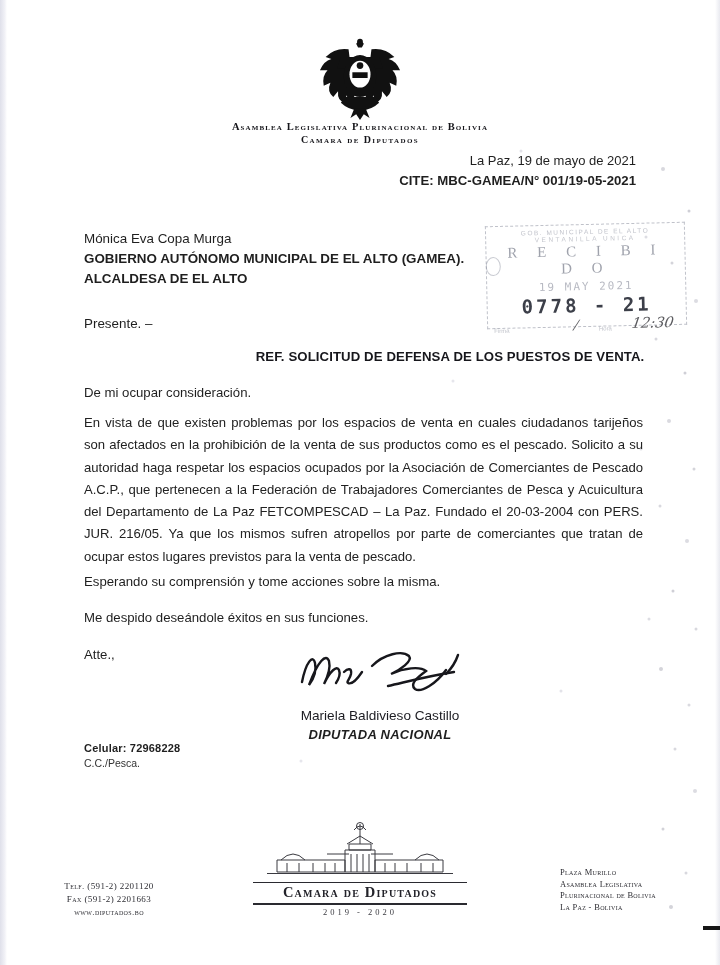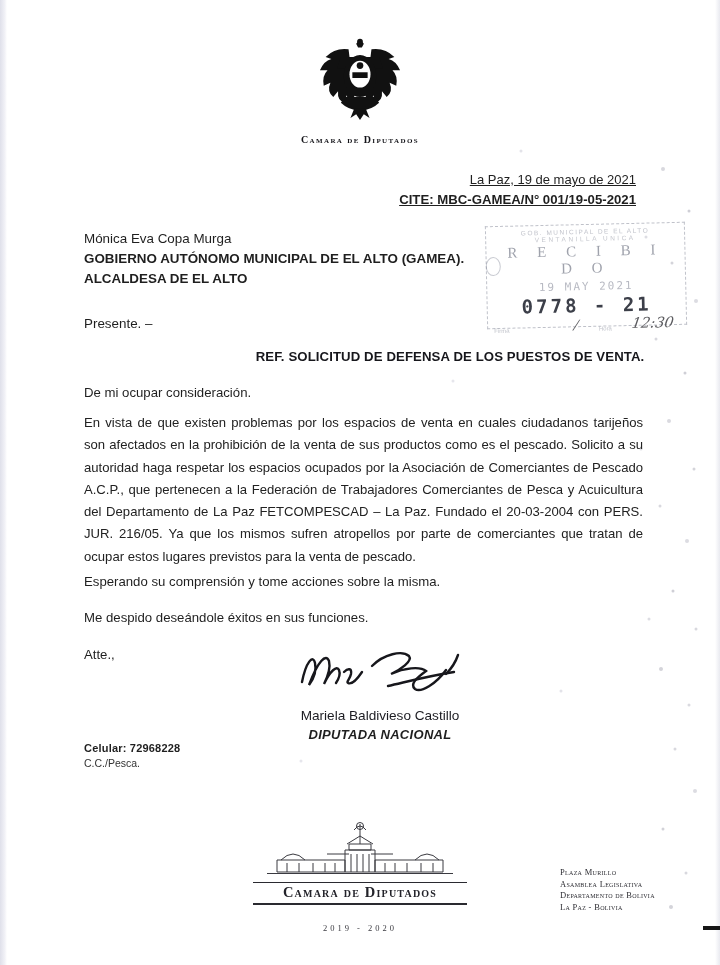--- a/index.html
+++ b/index.html
@@ -25,21 +25,21 @@
     300px 760px 0 .5px #e6e6ec, 560px 690px 0 .5px #e3e3e9;}
   
   .coat{position:absolute;left:312px;top:36px;}
   .org1{position:absolute;left:0;width:720px;top:121px;text-align:center;
     font-family:"Liberation Serif",serif;font-variant:small-caps;font-size:10.5px;
     letter-spacing:1.1px;color:#15151a;font-weight:bold;}
   .org2{position:absolute;left:0;width:720px;top:134px;text-align:center;
     font-family:"Liberation Serif",serif;font-variant:small-caps;font-size:10px;
     letter-spacing:1.4px;color:#15151a;font-weight:bold;}
   
-  .dateline{position:absolute;right:84px;top:172px;text-align:right;text-decoration:underline;}
+  .dateline{position:absolute;right:84px;top:153px;text-align:right;}
   .place-date{font-size:13px;}
   .cite{font-weight:bold;font-size:13.2px;margin-top:5px;}
   
   .recipient{position:absolute;left:84px;top:229px;font-size:13.4px;line-height:20px;}
   .b{font-weight:bold;}
   .presente{position:absolute;left:84px;top:316px;font-size:13.4px;}
   
   .stamp{position:absolute;left:486px;top:224px;width:200px;height:103px;
     transform:rotate(-1.3deg);border:1px dashed rgba(115,120,138,.45);
     color:rgba(92,97,115,.55);box-sizing:border-box;padding:3px 6px;}
@@ -78,21 +78,21 @@
   .ccarch{position:absolute;left:84px;top:757px;font-size:10.5px;color:#333;}
   
   .f-left{position:absolute;left:36px;top:880px;width:146px;text-align:center;
     font-family:"Liberation Serif",serif;font-variant:small-caps;font-size:9px;
     line-height:13px;color:#2d2d33;letter-spacing:.4px;}
   .f-center{position:absolute;left:253px;top:820px;width:214px;text-align:center;}
   .f-title{font-family:"Liberation Serif",serif;font-variant:small-caps;font-weight:bold;
     font-size:14.5px;letter-spacing:1.2px;color:#23232a;border-top:1.5px solid #2a2a30;
     border-bottom:2.5px solid #2a2a30;padding:1px 0 2px;}
   .f-years{font-family:"Liberation Serif",serif;font-size:8.5px;letter-spacing:3px;
-    color:#3a3a40;margin-top:18px;}
+    color:#3a3a40;margin-top:2px;}
   .f-right{position:absolute;left:560px;top:867px;width:132px;text-align:left;
     font-family:"Liberation Serif",serif;font-variant:small-caps;font-size:8.5px;
     line-height:11.5px;color:#2d2d33;letter-spacing:.3px;}
 </style>
 </head>
 <body>
 
 <div class="page">
 
   <div class="edge-left"></div>
@@ -113,20 +113,21 @@
     </g>
     <g fill="#fff">
       <ellipse cx="50" cy="40" rx="11" ry="14"></ellipse>
     </g>
     <g fill="#111">
       <path d="M42,38 L58,38 L58,44 L42,44 Z"></path>
       <circle cx="50" cy="31" r="3.5"></circle>
     </g>
   </svg>
 
+  <div class="org1">Asamblea Legislativa Plurinacional de Bolivia</div>
   <div class="org2">Camara de Diputados</div>
 
   <div class="dateline">
     <div class="place-date">La Paz, 19 de mayo de 2021</div>
     <div class="cite">CITE: MBC-GAMEA/N° 001/19-05-2021</div>
   </div>
 
   <div class="recipient">
     <div>Mónica Eva Copa Murga</div>
     <div class="b">GOBIERNO AUTÓNOMO MUNICIPAL DE EL ALTO (GAMEA).</div>
@@ -168,20 +169,25 @@
   </svg>
 
   <div class="sig-block">
     <div class="sig-name">Mariela Baldivieso Castillo</div>
     <div class="sig-title">DIPUTADA NACIONAL</div>
   </div>
 
   <div class="celular">Celular: 72968228</div>
   <div class="ccarch">C.C./Pesca.</div>
 
+  <div class="f-left">
+    <div>Telf. (591-2) 2201120</div>
+    <div>Fax (591-2) 2201663</div>
+    <div>www.diputados.bo</div>
+  </div>
 
   <div class="f-center">
     <svg width="206" height="58" viewBox="0 0 206 58">
       <g fill="none" stroke="#3a3a40" stroke-width="1">
         <line x1="103" y1="4" x2="103" y2="24"></line>
         <circle cx="103" cy="6" r="3.5"></circle>
         <path d="M97,10 Q103,2 109,10"></path>
         <path d="M92,24 L114,24 L114,30 L92,30 Z"></path>
         <path d="M88,30 L118,30 L118,52 L88,52 Z"></path>
         <path d="M90,24 L103,16 L116,24"></path>
@@ -208,17 +214,17 @@
         <line x1="10" y1="53.5" x2="196" y2="53.5"></line>
       </g>
     </svg>
     <div class="f-title">Camara de Diputados</div>
     <div class="f-years">2019 - 2020</div>
   </div>
 
   <div class="f-right">
     <div>Plaza Murillo</div>
     <div>Asamblea Legislativa</div>
-    <div>Departamento de Bolivia</div>
+    <div>Plurinacional de Bolivia</div>
     <div>La Paz - Bolivia</div>
   </div>
 
 </div>
 
 </body></html>

